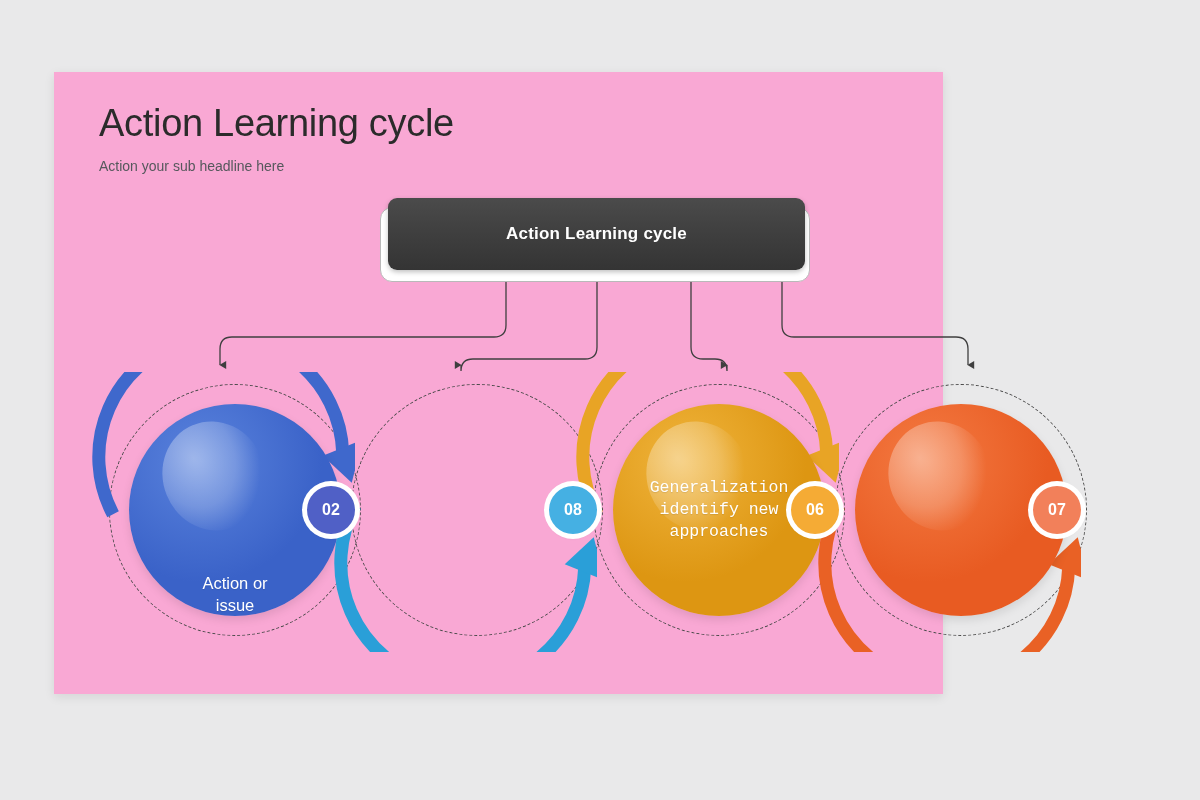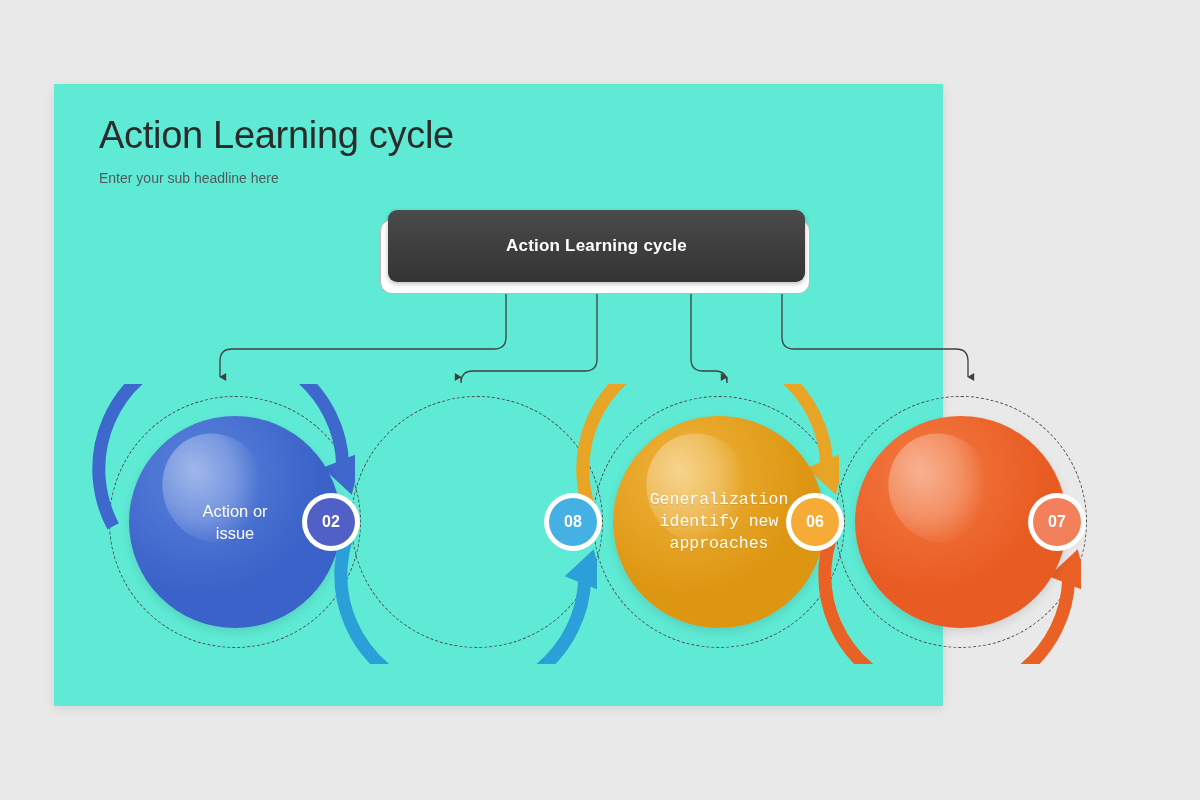--- a/index.html
+++ b/index.html
@@ -12,24 +12,24 @@
     background: #e9e9ea;
     font-family: "Liberation Sans", sans-serif;
     overflow: hidden;
     position: relative;
   }
 
   
   #slide-card {
     position: absolute;
     left: 54px;
-    top: 84px;
+    top: 72px;
     width: 889px;
     height: 622px;
-    background: #5eead4;
+    background: #f9a8d4;
     box-shadow: 0 3px 10px rgba(0,0,0,0.09);
   }
 
   
   #page-title {
     position: absolute;
     left: 45px;
     top: 30px;
     font-size: 38px;
     font-weight: 400;
@@ -167,21 +167,21 @@
     box-shadow: 0 0 0 5px #ffffff, 0 2px 5px rgba(0,0,0,0.15);
     z-index: 6;
   }
 </style>
 </head>
 <body>
 
 <div id="slide-card">
 
   <div id="page-title">Action Learning cycle</div>
-  <div id="page-subtitle">Enter your sub headline here</div>
+  <div id="page-subtitle">Action your sub headline here</div>
 
   <div id="header-box-back"></div>
   <div id="header-box">
     <span id="header-box-label">Action Learning cycle</span>
   </div>
 
   <svg id="connectors" viewBox="0 0 1094 622">
     <defs>
       <marker id="arrowDown" markerWidth="9" markerHeight="9" refX="4.5" refY="7.6" orient="auto" markerUnits="userSpaceOnUse">
         <path d="M0.6,1.4 L8.4,1.4 L4.5,8.2 Z" fill="#3f3f3f"></path>
@@ -197,21 +197,21 @@
     </g>
   </svg>
 
   <div id="steps-row">
       <div class="step" style="left: 31px;">
         <div class="dashed-ring" style="border-color: rgb(74, 74, 74);"></div>
         <svg class="arc-svg" viewBox="0 0 270 280">
           <path fill="none" stroke="#3f68cc" stroke-width="13" stroke-linecap="butt" d="M 28.07431910367032 142.2577385977051 A 122 122 0 1 1 257.7196063287891 80.72446934012132"></path>
           <path fill="#3f68cc" d="M 277.7196063287891 67.72446934012132 L 266.7196063287891 110.72446934012132 L 237.7196063287891 83.72446934012132 Z"></path>
         </svg>
-        <div class="sphere" style="background: radial-gradient(circle at 34% 27%, rgb(90, 131, 221) 0%, rgb(58, 98, 200) 58%, rgb(58, 98, 200) 100%);">
+        <div class="sphere" style="background: radial-gradient(circle at 34% 27%, rgb(90, 131, 221) 0%, rgb(58, 98, 200) 58%, rgb(58, 98, 200) 100%); align-items: flex-end;">
           <div class="gloss"></div>
           <div class="sphere-label">Action or<br>issue</div>
         </div>
         <div class="badge" style="background: rgb(80, 96, 198); left: 222px; top: 114px;">
           <span>02</span>
         </div>
       </div>
       <div class="step" style="left: 273px;">
         <div class="dashed-ring" style="border-color: rgb(74, 74, 74);"></div>
         <svg class="arc-svg" viewBox="0 0 270 280">

